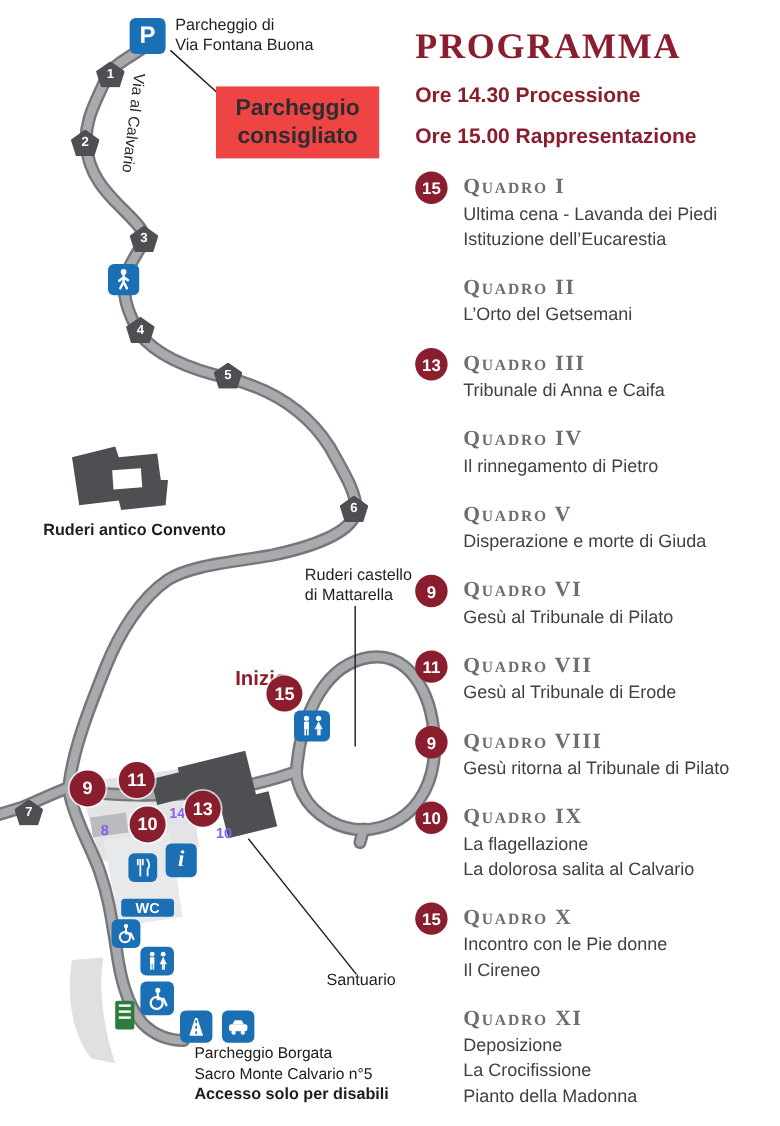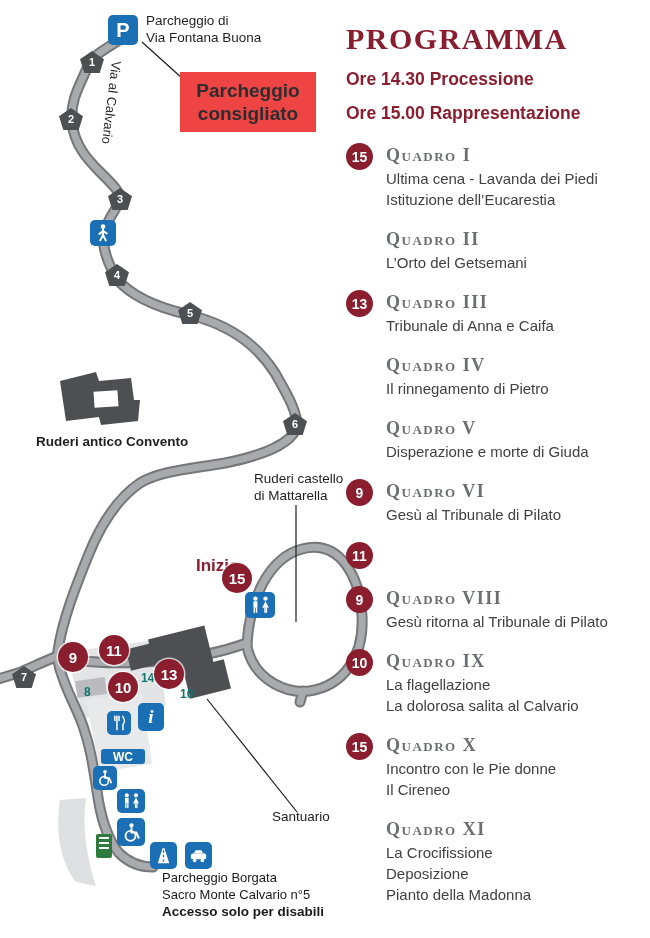--- a/index.html
+++ b/index.html
@@ -11,21 +11,21 @@
   .box-consigliato{position:absolute;left:180px;top:72px;width:124px;background:#ef4444;
         padding:7px 6px;text-align:center;font-weight:bold;font-size:19px;line-height:23px;color:#2d2d2f;}
   .via{position:absolute;left:124px;top:62px;transform:rotate(97deg);transform-origin:0 0;
         font-size:13px;color:#2a2a2c;white-space:nowrap;}
   .inizio{position:absolute;left:196px;top:524px;font-size:17px;font-weight:bold;color:#8a1e2e;margin-top:32px;}
   .bottom-note{position:absolute;left:162px;top:869px;font-size:13px;line-height:17px;color:#1b1b1d;}
   .bottom-note .bold{font-weight:bold;font-size:13.5px;}
   .st{position:absolute;width:24px;height:22px;background:#4d4f52;color:#fff;
       clip-path:polygon(50% 0,100% 38%,82% 100%,18% 100%,0 38%);
       font-size:11px;font-weight:bold;display:flex;align-items:center;justify-content:center;}
-  .gnum{position:absolute;font-size:12px;font-weight:bold;color:#0f766e;}
+  .gnum{position:absolute;font-size:12px;font-weight:bold;color:#8b5cf6;}
   .mbadge{position:absolute;width:30px;height:30px;border-radius:50%;background:#8a1e2e;color:#fff;
       font-weight:bold;font-size:15px;display:flex;align-items:center;justify-content:center;
       box-shadow:0 0 0 1.5px rgba(255,255,255,.7);}
   .icon{position:absolute;background:#1a6fb5;border-radius:5px;color:#fff;
       display:flex;align-items:center;justify-content:center;overflow:hidden;}
   .icon svg{display:block;}
   .greensign{position:absolute;left:96px;top:834px;width:16px;height:24px;background:#2f7a3d;border-radius:2px;}
   .greensign i{display:block;height:2px;background:#fff;margin:3px 3px 0 3px;}
   
   .program{position:absolute;left:346px;top:22px;width:296px;}
@@ -274,20 +274,24 @@
         <div class="text-col">
           <div class="q-title">Quadro VI</div>
           <div class="q-line">Gesù al Tribunale di Pilato</div>
         </div>
       </div>
 
       <div class="item">
         <div class="badge-col">
             <span class="badge">11</span>
           </div>
+        <div class="text-col">
+          <div class="q-title">Quadro VII</div>
+          <div class="q-line">Gesù al Tribunale di Erode</div>
+        </div>
       </div>
 
       <div class="item">
         <div class="badge-col">
             <span class="badge">9</span>
           </div>
         <div class="text-col">
           <div class="q-title">Quadro VIII</div>
           <div class="q-line">Gesù ritorna al Tribunale di Pilato</div>
         </div>
@@ -312,21 +316,21 @@
           <div class="q-title">Quadro X</div>
           <div class="q-line">Incontro con le Pie donne</div>
           <div class="q-line">Il Cireneo</div>
         </div>
       </div>
 
       <div class="item">
         <div class="badge-col"></div>
         <div class="text-col">
           <div class="q-title">Quadro XI</div>
+          <div class="q-line">Deposizione</div>
           <div class="q-line">La Crocifissione</div>
-          <div class="q-line">Deposizione</div>
           <div class="q-line">Pianto della Madonna</div>
         </div>
       </div>
 
     </div>
   </div>
 </div>
 
 </body></html>

